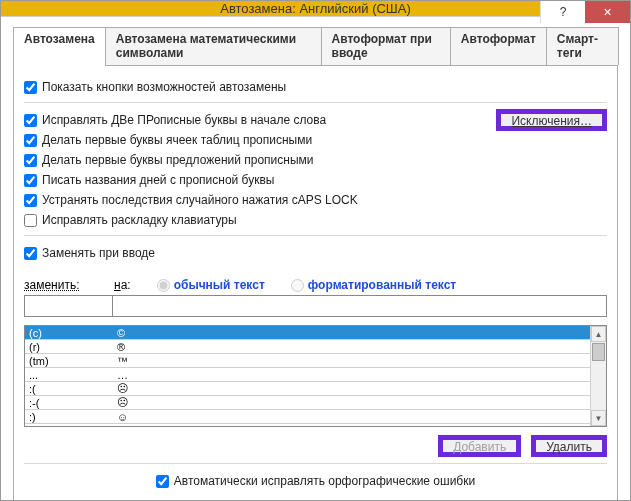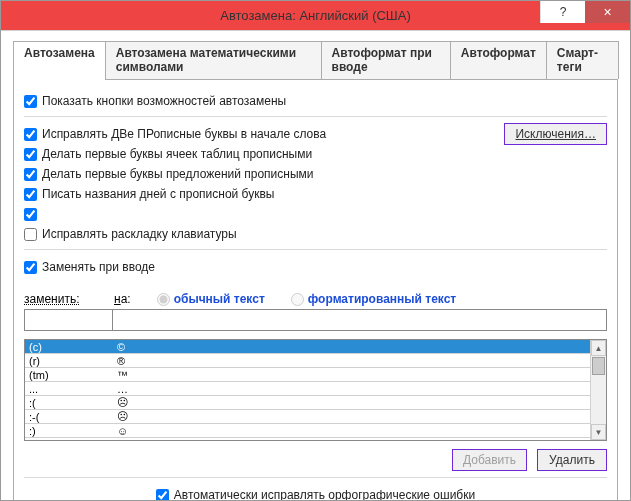--- a/index.html
+++ b/index.html
@@ -7,22 +7,22 @@
     margin: 0;
     font-family: "Segoe UI", Tahoma, sans-serif;
     font-size: 12px;
     background: #fff;
     width: 631px;
     height: 501px;
     overflow: hidden;
     border: 1px solid #9a9a9a;
   }
   .titlebar {
-    height: 30px;
-    background: #ef4444;
+    height: 16px;
+    background: #eab308;
     border-bottom: 1px solid #d0d0d0;
     display: flex;
     align-items: center;
     position: relative;
   }
   .titlebar-text {
     position: absolute;
     left: 0; right: 0;
     text-align: center;
     font-size: 13px;
@@ -85,21 +85,21 @@
     margin: 2px 0;
     min-height: 18px;
   }
   .cb { margin: 0 5px 0 0; width:13px; height:13px; }
   .lbl { color: #222; }
   .divider { height:1px; background:#d9d9d9; margin: 6px 0 8px 0;}
   .btn {
     height: 22px;
     min-width: 70px;
     padding: 0 10px;
-    border: 1px solid #6d28d9;
+    border: 5px solid #6d28d9;
     background: #f0f0f0;
     font-size: 12px;
     color: #333;
     cursor: default;
   }
   .btn.disabled {
     color: #a0a0a0;
   }
   .collabels {
     display: flex;
@@ -223,20 +223,21 @@
     <div class="row">
       <input type="checkbox" class="cb" checked="" style="">
       <span class="lbl">Делать первые буквы предложений прописными</span>
     </div>
     <div class="row">
       <input type="checkbox" class="cb" checked="" style="">
       <span class="lbl">Писать названия дней с прописной буквы</span>
     </div>
     <div class="row">
       <input type="checkbox" class="cb" checked="" style="">
+      <span class="lbl">Устранять последствия случайного нажатия cAPS LOCK</span>
     </div>
     <div class="row">
       <input type="checkbox" class="cb" style="">
       <span class="lbl">Исправлять раскладку клавиатуры</span>
     </div>
 
     <div class="divider"></div>
 
     <div class="row">
       <input type="checkbox" class="cb" checked="" style="">

